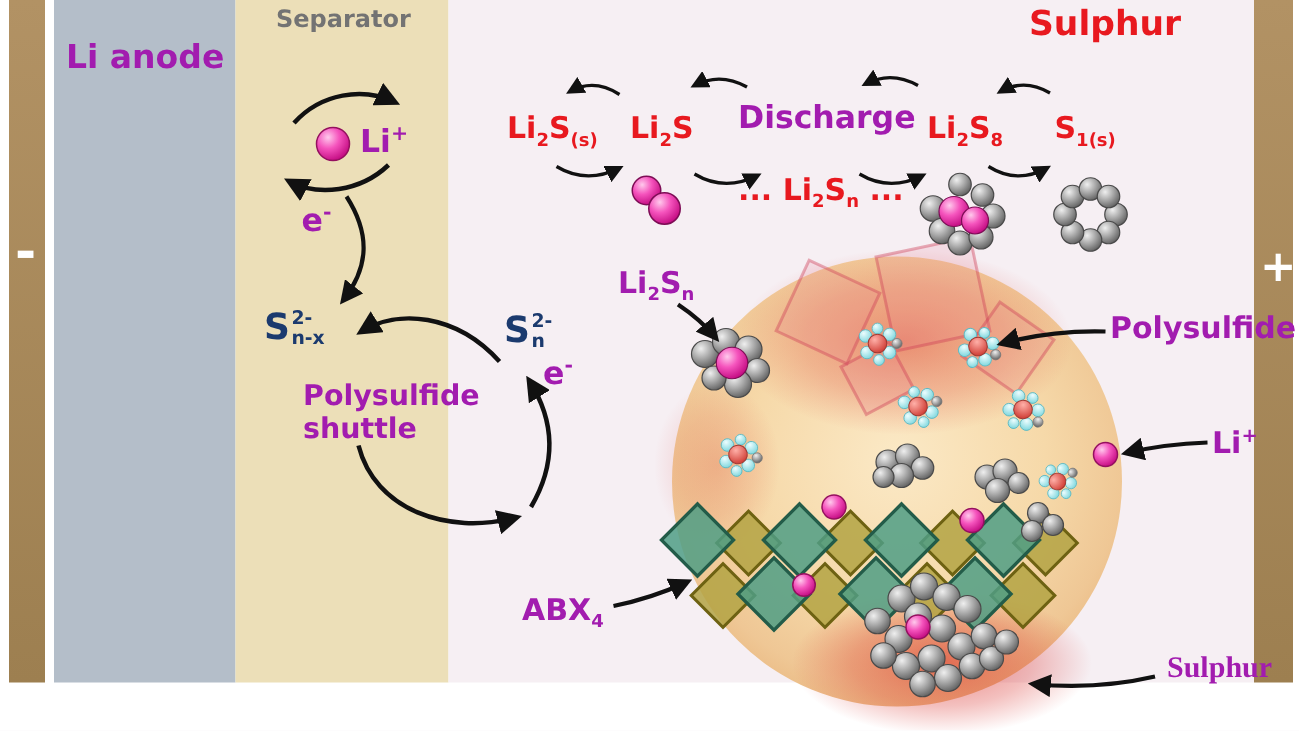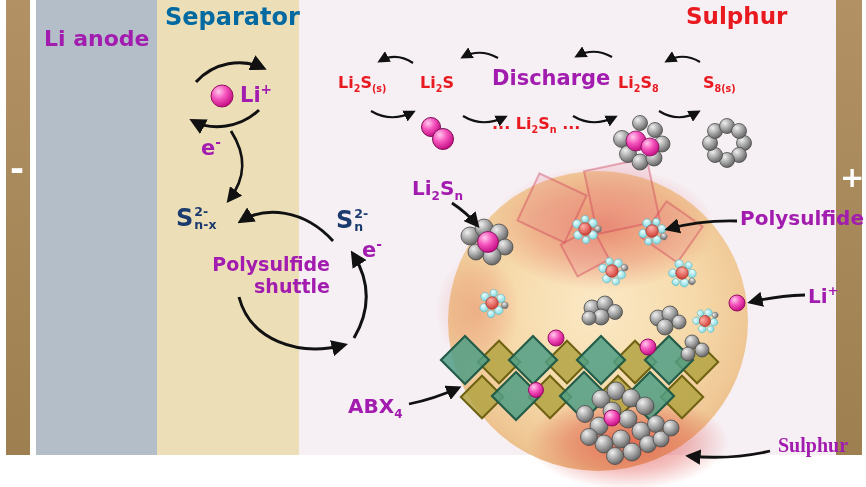--- a/index.html
+++ b/index.html
@@ -21,41 +21,41 @@
   .navy { color:#a21caf; }
   .redc { color:#e8191f; }
   .lbl sub { font-size:0.60em; font-weight:bold; }
   .lbl sup { font-size:0.65em; font-weight:bold; }
 
   .term { position:absolute; color:#ffffff; font-weight:bold; }
   .neg { left:10px;  top:148px; font-size:34px; }
   .pos { left:840px; top:160px; font-size:29px; }
 
   .anode-lbl { left:44px;  top:26px; font-size:22px; }
-  .sep-lbl   { left:165px; top:3px;  font-size:24px; color:#0369a1; }
+  .sep-lbl   { left:184px; top:3px;  font-size:16px; color:#737373; }
   .cath-lbl  { left:686px; top:3px;  font-size:23px; }
 
   .liplus1 { left:240px; top:81px;  font-size:21px; }
   .e1      { left:201px; top:134px; font-size:21px; }
   .e2      { left:362px; top:236px; font-size:21px; }
-  .shuttle { left:202px; top:254px; width:128px; text-align:right;
+  .shuttle { left:202px; top:254px; width:128px; text-align:left;
              font-size:19px; line-height:1.15; white-space:normal; }
 
   .formula { position:absolute; display:flex; align-items:center;
              color:#1b3a6e; font-weight:bold; }
   .formula .base  { font-size:24px; }
   .formula .stack { display:flex; flex-direction:column; font-size:12.5px;
                     line-height:1.05; margin-left:1px; }
   .sNx { left:176px; top:204px; }
   .sN  { left:336px; top:206px; }
 
   .discharge { left:492px; top:30px;  font-size:21px;margin-top:36px; }
   .charge    { left:500px; top:132px; font-size:21px; }
 
-  .species { font-size:16px; }
+  .species { font-size:20px; }
   .sp1 { left:338px; top:73px; }
   .sp2 { left:420px; top:73px; }
   .sp3 { left:492px; top:66px;margin-top:48px; }
   .sp4 { left:618px; top:73px; }
   .sp5 { left:703px; top:73px; }
 
   .li2sn-lbl   { left:412px; top:176px; font-size:20px; }
   .elyte-lbl   { left:740px; top:206px; font-size:20px; }
   .liplus2     { left:808px; top:283px; font-size:20px; }
   .abx4-lbl    { left:348px; top:394px; font-size:20px; }
@@ -306,21 +306,21 @@
   <div class="lbl navy discharge">Discharge</div>
 
   <div class="lbl redc species sp1"><span>Li</span><sub>2</sub><span>S</span><sub>(s)</sub></div>
 
   <div class="lbl redc species sp2"><span>Li</span><sub>2</sub><span>S</span></div>
 
   <div class="lbl redc species sp3"><span>... </span><span>Li</span><sub>2</sub><span>S</span><sub>n</sub><span> ...</span></div>
 
   <div class="lbl redc species sp4"><span>Li</span><sub>2</sub><span>S</span><sub>8</sub></div>
 
-  <div class="lbl redc species sp5"><span>S</span><sub>8(s)</sub></div>
+  <div class="lbl redc species sp5"><span>S</span><sub>1(s)</sub></div>
 
   <div class="lbl navy li2sn-lbl"><span>Li</span><sub>2</sub><span>S</span><sub>n</sub></div>
 
   <div class="lbl navy elyte-lbl">Polysulfide</div>
 
   <div class="lbl navy liplus2"><span>Li</span><sup>+</sup></div>
 
   <div class="lbl navy abx4-lbl"><span>ABX</span><sub>4</sub></div>
 
   <div class="lbl navy sulphur-lbl">Sulphur</div>

